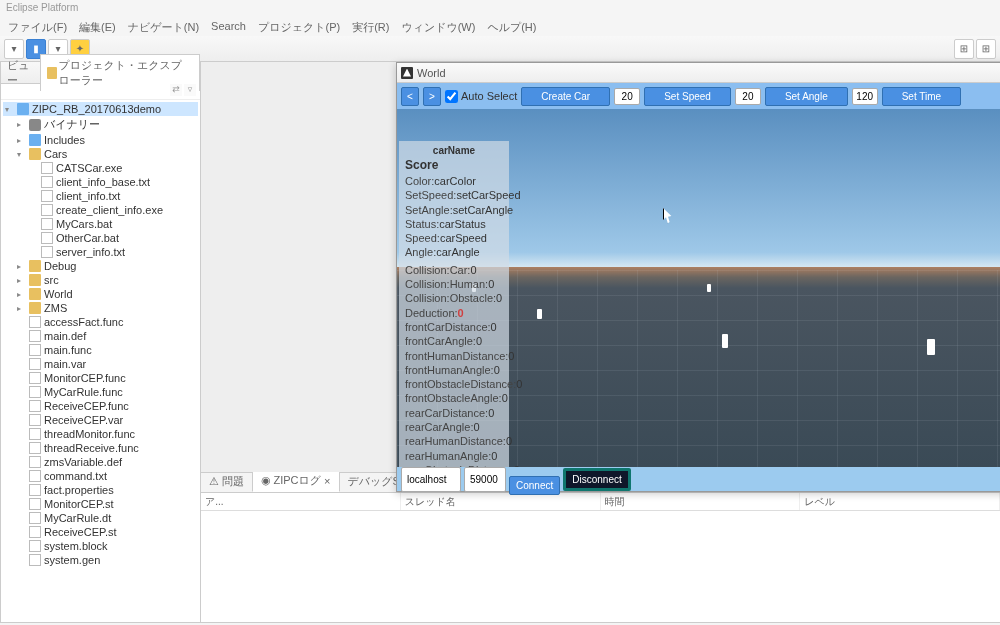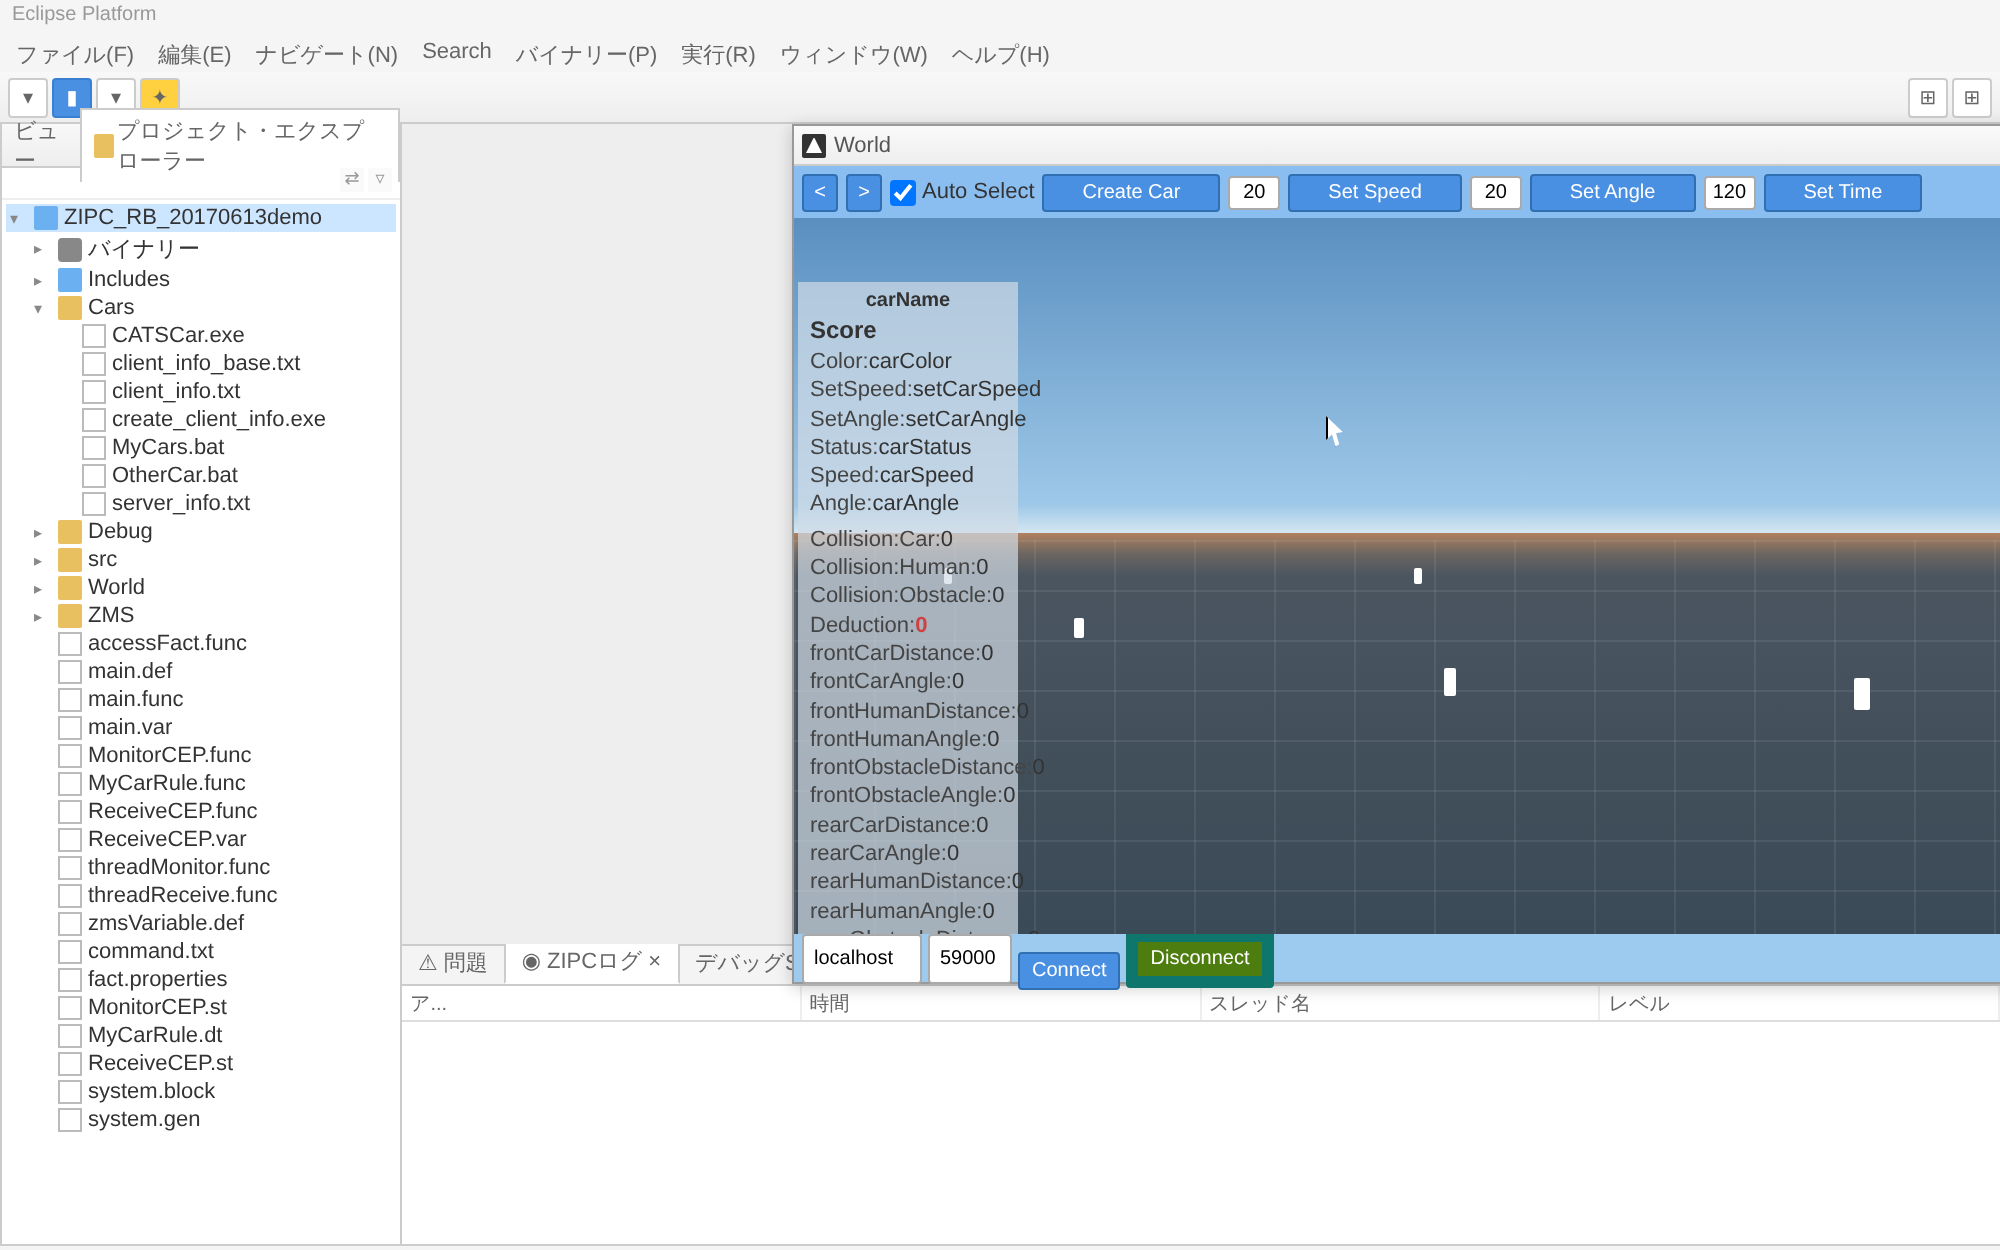--- a/index.html
+++ b/index.html
@@ -71,21 +71,21 @@
     .hud .score { font-weight: bold; font-size: 12px; margin: 2px 0; }
     .hud .row { display: flex; justify-content: flex-start; line-height: 1.3; }
     .hud .row .k { color: #444; }
     .hud .row .v { color: #333; }
     .hud .row.red .v { color: #d04040; font-weight: bold; }
     
     .world-bottom { height: 24px; background: #9ccbef; display: flex; align-items: center; padding: 0 4px; gap: 3px; }
     .wb-input { background: #fff; border: 1px solid #aaa; border-radius: 2px; padding: 6px 5px; font-size: 10px; }
     .wb-btn { padding: 3px 6px; border-radius: 2px; font-size: 10px; color: #fff; }
     .wb-btn.connect { background: #4a90e2; border: 1px solid #3070b2; margin-top: 12px; }
-    .wb-btn.disconnect { background: #4d7c0f; border: 6px solid #0f766e; }
+    .wb-btn.disconnect { background: #0f172a; border: 3px solid #0f766e; }
     
     .bottom-panel { height: 150px; border-top: 1px solid #ccc; background: #fff; display: flex; flex-direction: column; }
     .bp-tabs { height: 20px; display: flex; align-items: flex-end; background: #f4f4f4; border-bottom: 1px solid #ccc; font-size: 10px; }
     .bp-tab { padding: 3px 8px; display: flex; align-items: center; gap: 3px; color: #666; }
     .bp-tab.active { background: #fff; border: 1px solid #ccc; border-bottom: 1px solid #fff; }
     .bp-headers { height: 18px; display: flex; border-bottom: 1px solid #ddd; }
     .bp-headers div { flex: 1; padding: 2px 4px; border-right: 1px solid #eee; font-size: 10px; color: #666; }
     .bp-body { flex: 1; background: #fff; }
     
     .statusbar { height: 22px; border-top: 1px solid #ccc; background: #f4f4f4; display: flex; align-items: center; padding: 0 8px; gap: 4px; font-size: 10px; color: #555; }
@@ -96,21 +96,21 @@
 </head>
 <body>
 
 <div class="titlebar">Eclipse Platform</div>
 
 <div class="menubar">
   <span>ファイル(F)</span>
   <span>編集(E)</span>
   <span>ナビゲート(N)</span>
   <span>Search</span>
-  <span>バイナリー(P)</span>
+  <span>プロジェクト(P)</span>
   <span>実行(R)</span>
   <span>ウィンドウ(W)</span>
   <span>ヘルプ(H)</span>
 </div>
 
 <div class="toolbar">
   <div class="tool-btn">▾</div>
   <div class="tool-btn blue">▮</div>
   <div class="tool-btn">▾</div>
   <div class="tool-btn yellow">✦</div>
@@ -447,22 +447,22 @@
           <span>◉</span>
           <span>ZIPCログ</span>
           <span>×</span>
         </div>
         <div class="bp-tab">
           <span>デバッグSTMビュー</span>
         </div>
       </div>
       <div class="bp-headers">
         <div>ア...</div>
+        <div>スレッド名</div>
         <div>時間</div>
-        <div>スレッド名</div>
         <div>レベル</div>
       </div>
       <div class="bp-body"></div>
     </div>
   </div>
 </div>
 
 <div class="statusbar">
   
   

